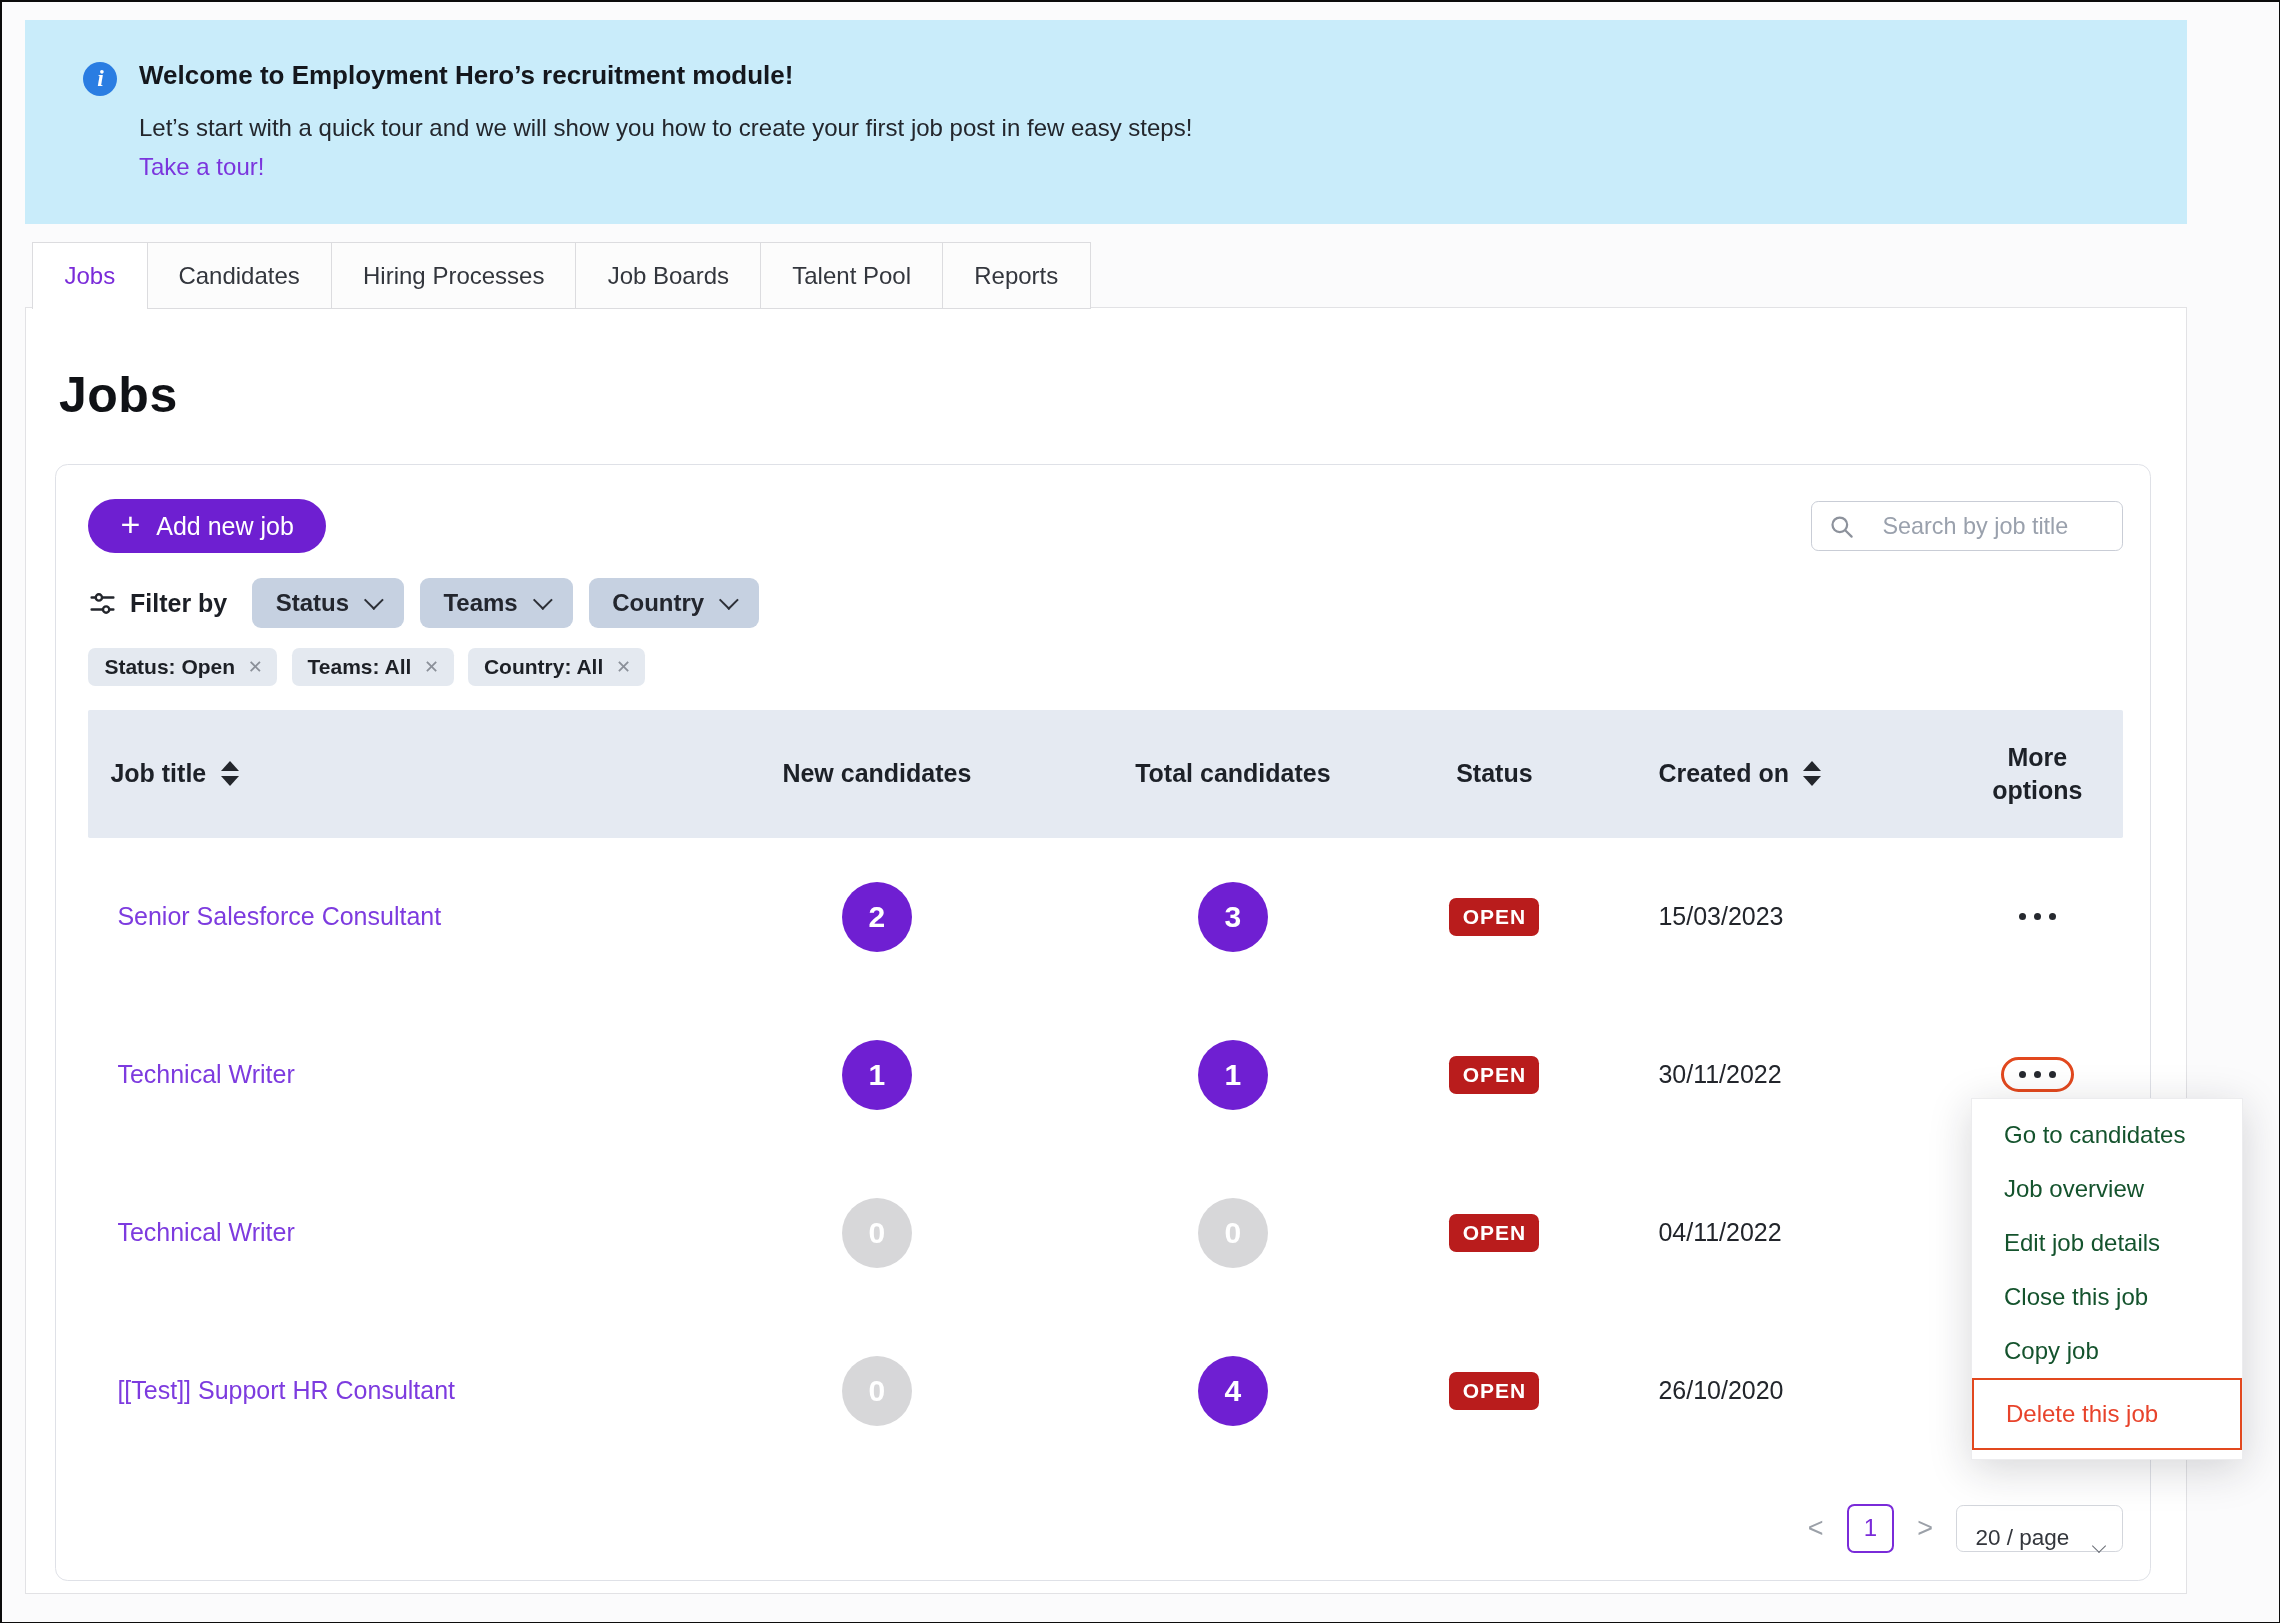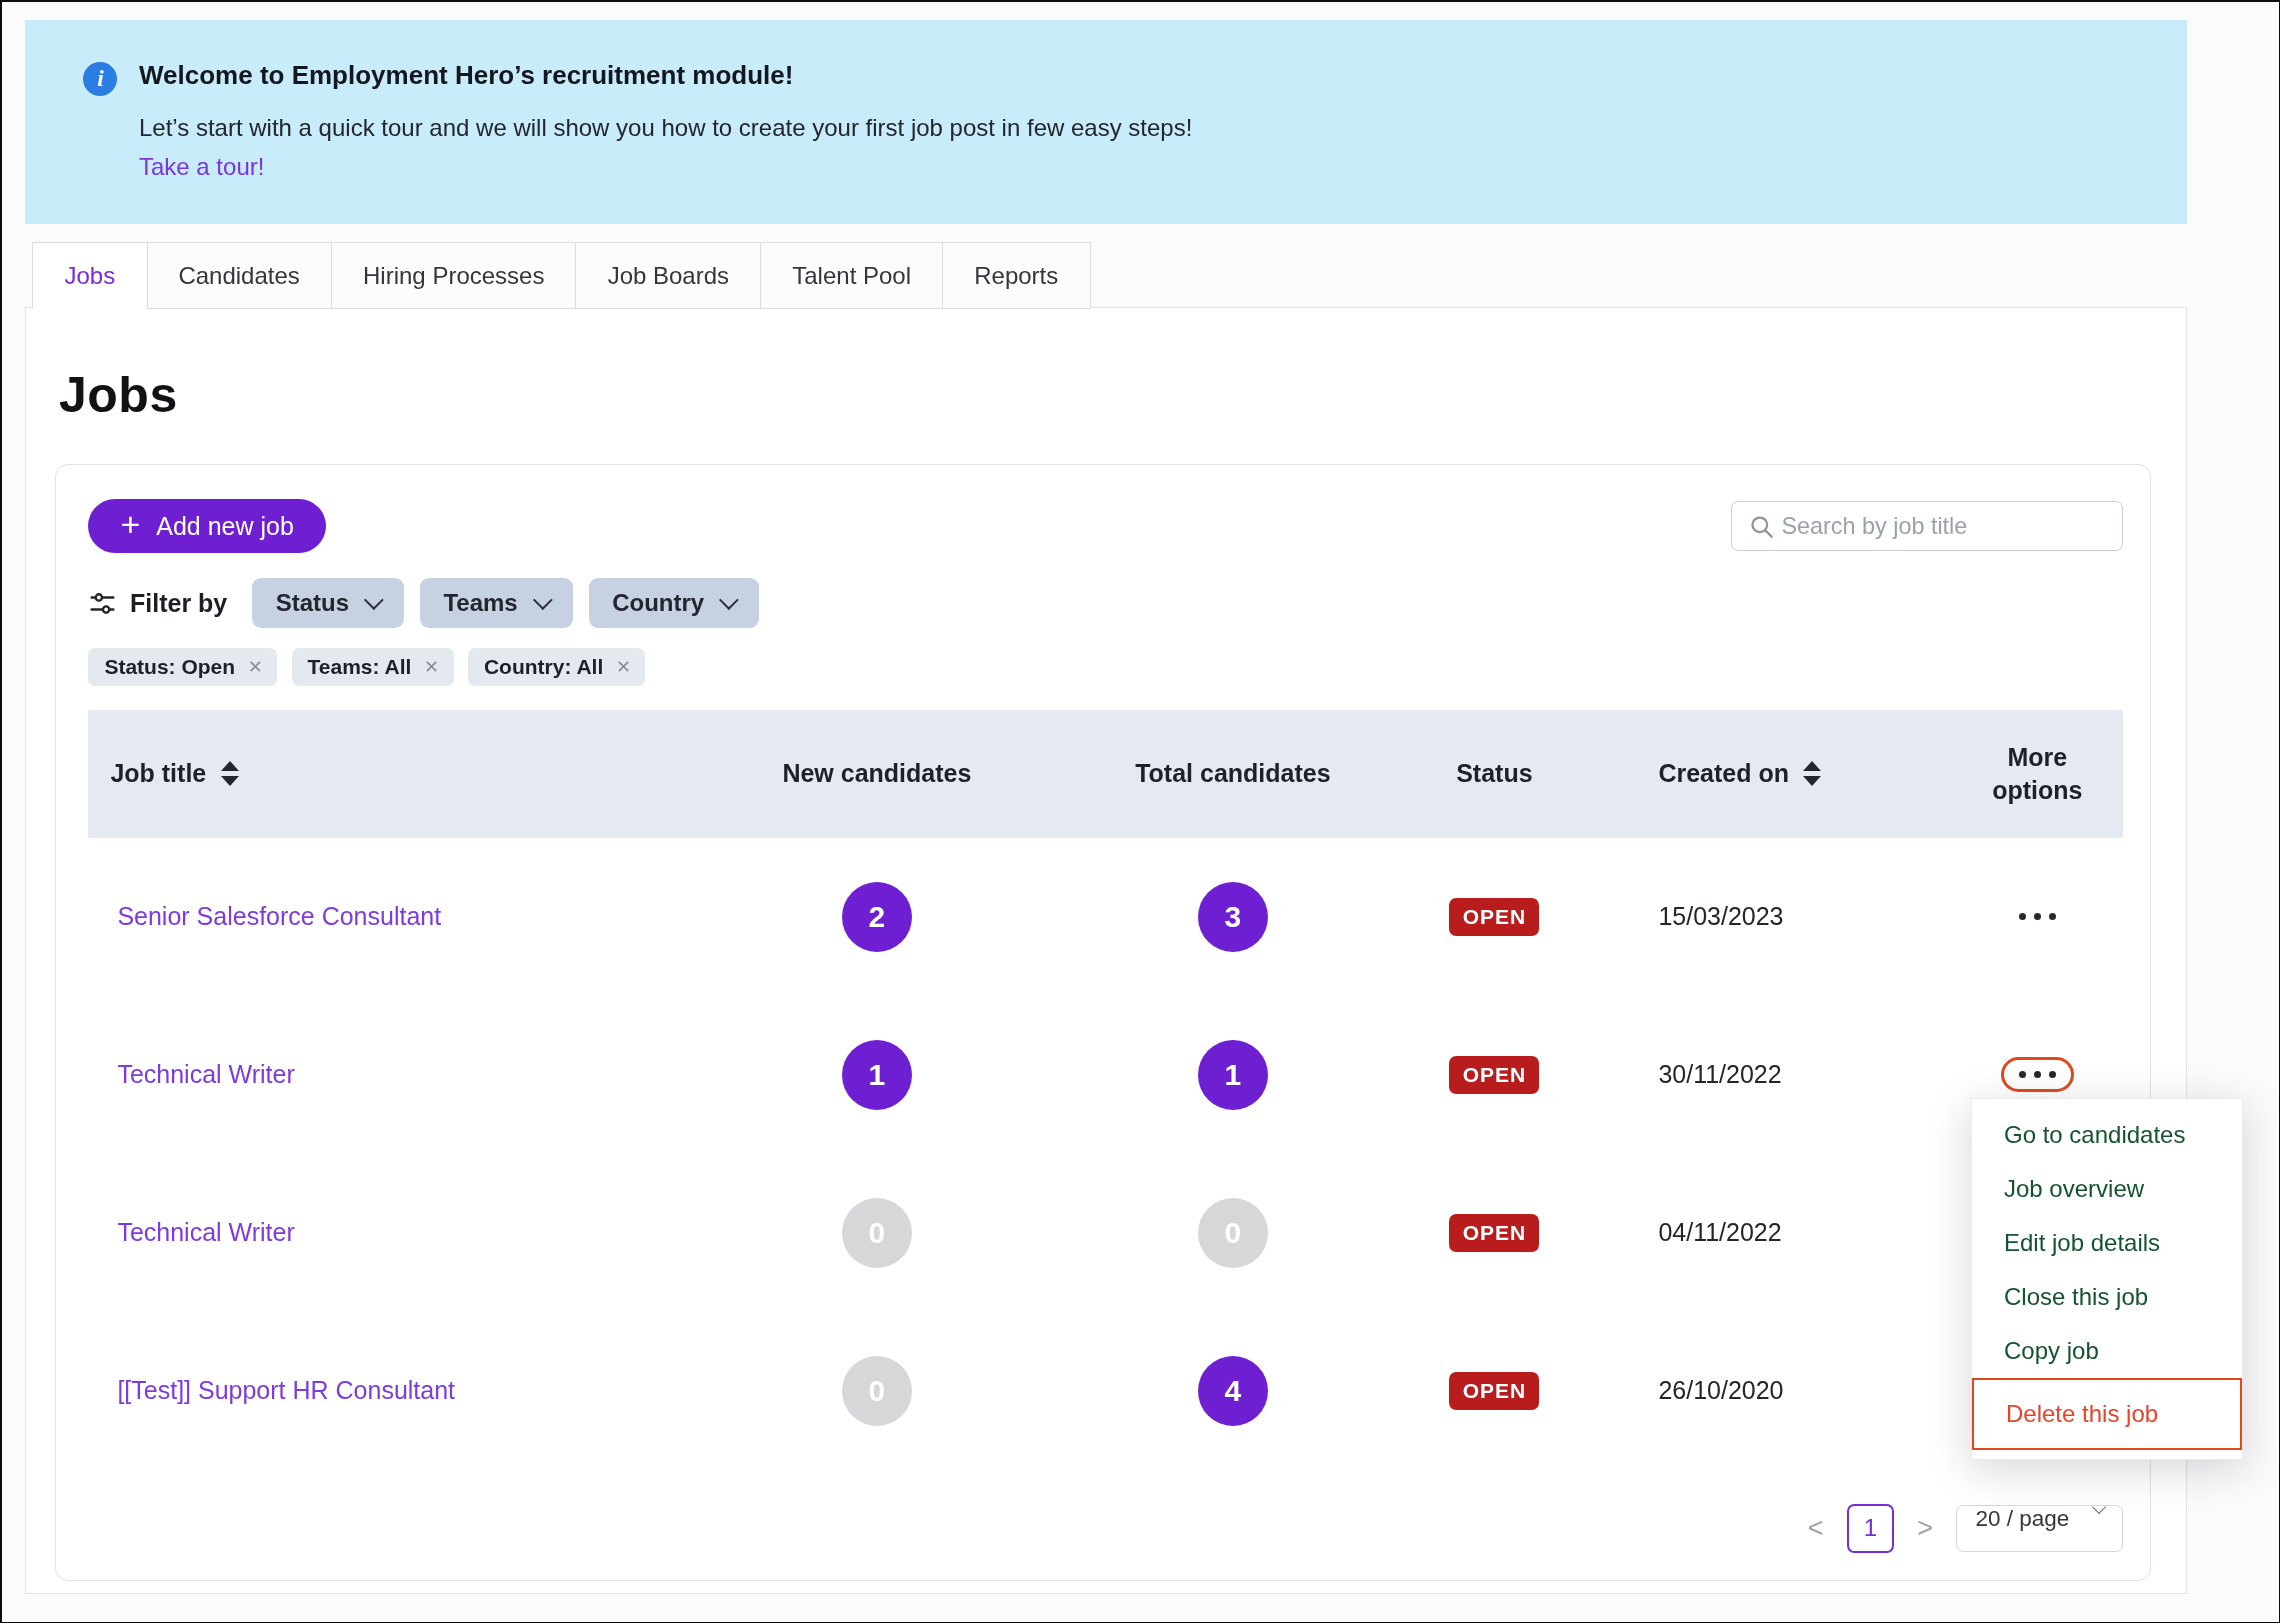--- a/index.html
+++ b/index.html
@@ -30,22 +30,22 @@
   .page-title{margin:18px 0 40px 3.6px;font-size:50px;font-weight:700;color:#101216;letter-spacing:0.5px;}
 
   .card{box-sizing:border-box;width:2096px;border:1.8px solid #dfe1e7;border-radius:12.6px;
         background:#fff;padding:34px 27px 27px 32px;}
 
   .card-top{display:flex;align-items:center;justify-content:space-between;height:54px;}
   .add-btn{display:inline-flex;align-items:center;gap:16px;height:54px;padding:0 32px;border:none;
            border-radius:899px;background:#6e1fd1;color:#fff;font-family:inherit;font-size:25px;cursor:pointer;}
   .plus-icon{font-size:34px;font-weight:400;line-height:1;margin-top:-3.6px;}
 
-  .search{display:flex;align-items:center;box-sizing:border-box;width:392px;height:50px;
-          border:1.8px solid #c9cdd6;border-radius:7.2px;background:#fff;padding:0 14.4px 0 16px;gap:4px;}
+  .search{display:flex;align-items:center;box-sizing:border-box;width:312px;height:50px;
+          border:1.8px solid #c9cdd6;border-radius:7.2px;background:#fff;padding:0 14.4px 0 16px;gap:25px;}
   .search input{border:none;outline:none;flex:1;min-width:0;font-family:inherit;font-size:23.4px;
                 color:#23262c;background:transparent;}
   .search input::placeholder{color:#9aa1ad;}
 
   
   .filter-row{display:flex;align-items:center;margin-top:25px;height:50px;}
   .filter-label{font-size:25px;font-weight:700;color:#1c1f26;margin:0 25px 0 12.6px;}
   .pills{display:flex;gap:16px;}
   .pill{display:inline-flex;align-items:center;height:50px;padding:0 23.4px;background:#c6d1e1;
         border-radius:9px;font-size:24px;font-weight:700;color:#23262e;cursor:pointer;gap:18px;}
@@ -91,21 +91,21 @@
   .dot{width:7.2px;height:7.2px;border-radius:50%;background:#26292f;}
 
   
   .pagination{display:flex;align-items:center;justify-content:flex-end;margin-top:34px;gap:23.4px;}
   .pg-arrow{font-size:27px;color:#9ba0a8;cursor:pointer;line-height:1;}
   .pg-prev::before{content:"<";}
   .pg-next::before{content:">";}
   .pg-current{display:flex;align-items:center;justify-content:center;min-width:47px;height:49px;
               border:2.7px solid #7a2bd9;border-radius:7.2px;color:#7a2bd9;font-size:24px;
               box-sizing:border-box;cursor:pointer;}
-  .pg-size{display:flex;align-items:flex-start;justify-content:space-between;box-sizing:border-box;
+  .pg-size{display:flex;align-items:flex-end;justify-content:space-between;box-sizing:border-box;
            width:167px;height:47px;border:1.8px solid #d3d6dc;border-radius:7.2px;padding:0 18px;
            font-size:22.5px;color:#33363c;cursor:pointer;}
   .pg-size .chev{width:9px;height:9px;border-width:1.8px;border-color:#6a6e76;margin-top:-3.6px;}
 
   
   .context-menu{position:absolute;left:1969px;top:1096px;width:272px;background:#fff;
                 border:0.9px solid #ececee;box-shadow:0 9px 40px rgba(30,30,40,.18);
                 padding:9px 0;z-index:20;box-sizing:border-box;}
   .menu-item{display:flex;align-items:center;height:54px;padding:0 18px 0 32px;font-size:24px;
              color:#14532d;cursor:pointer;box-sizing:border-box;}

